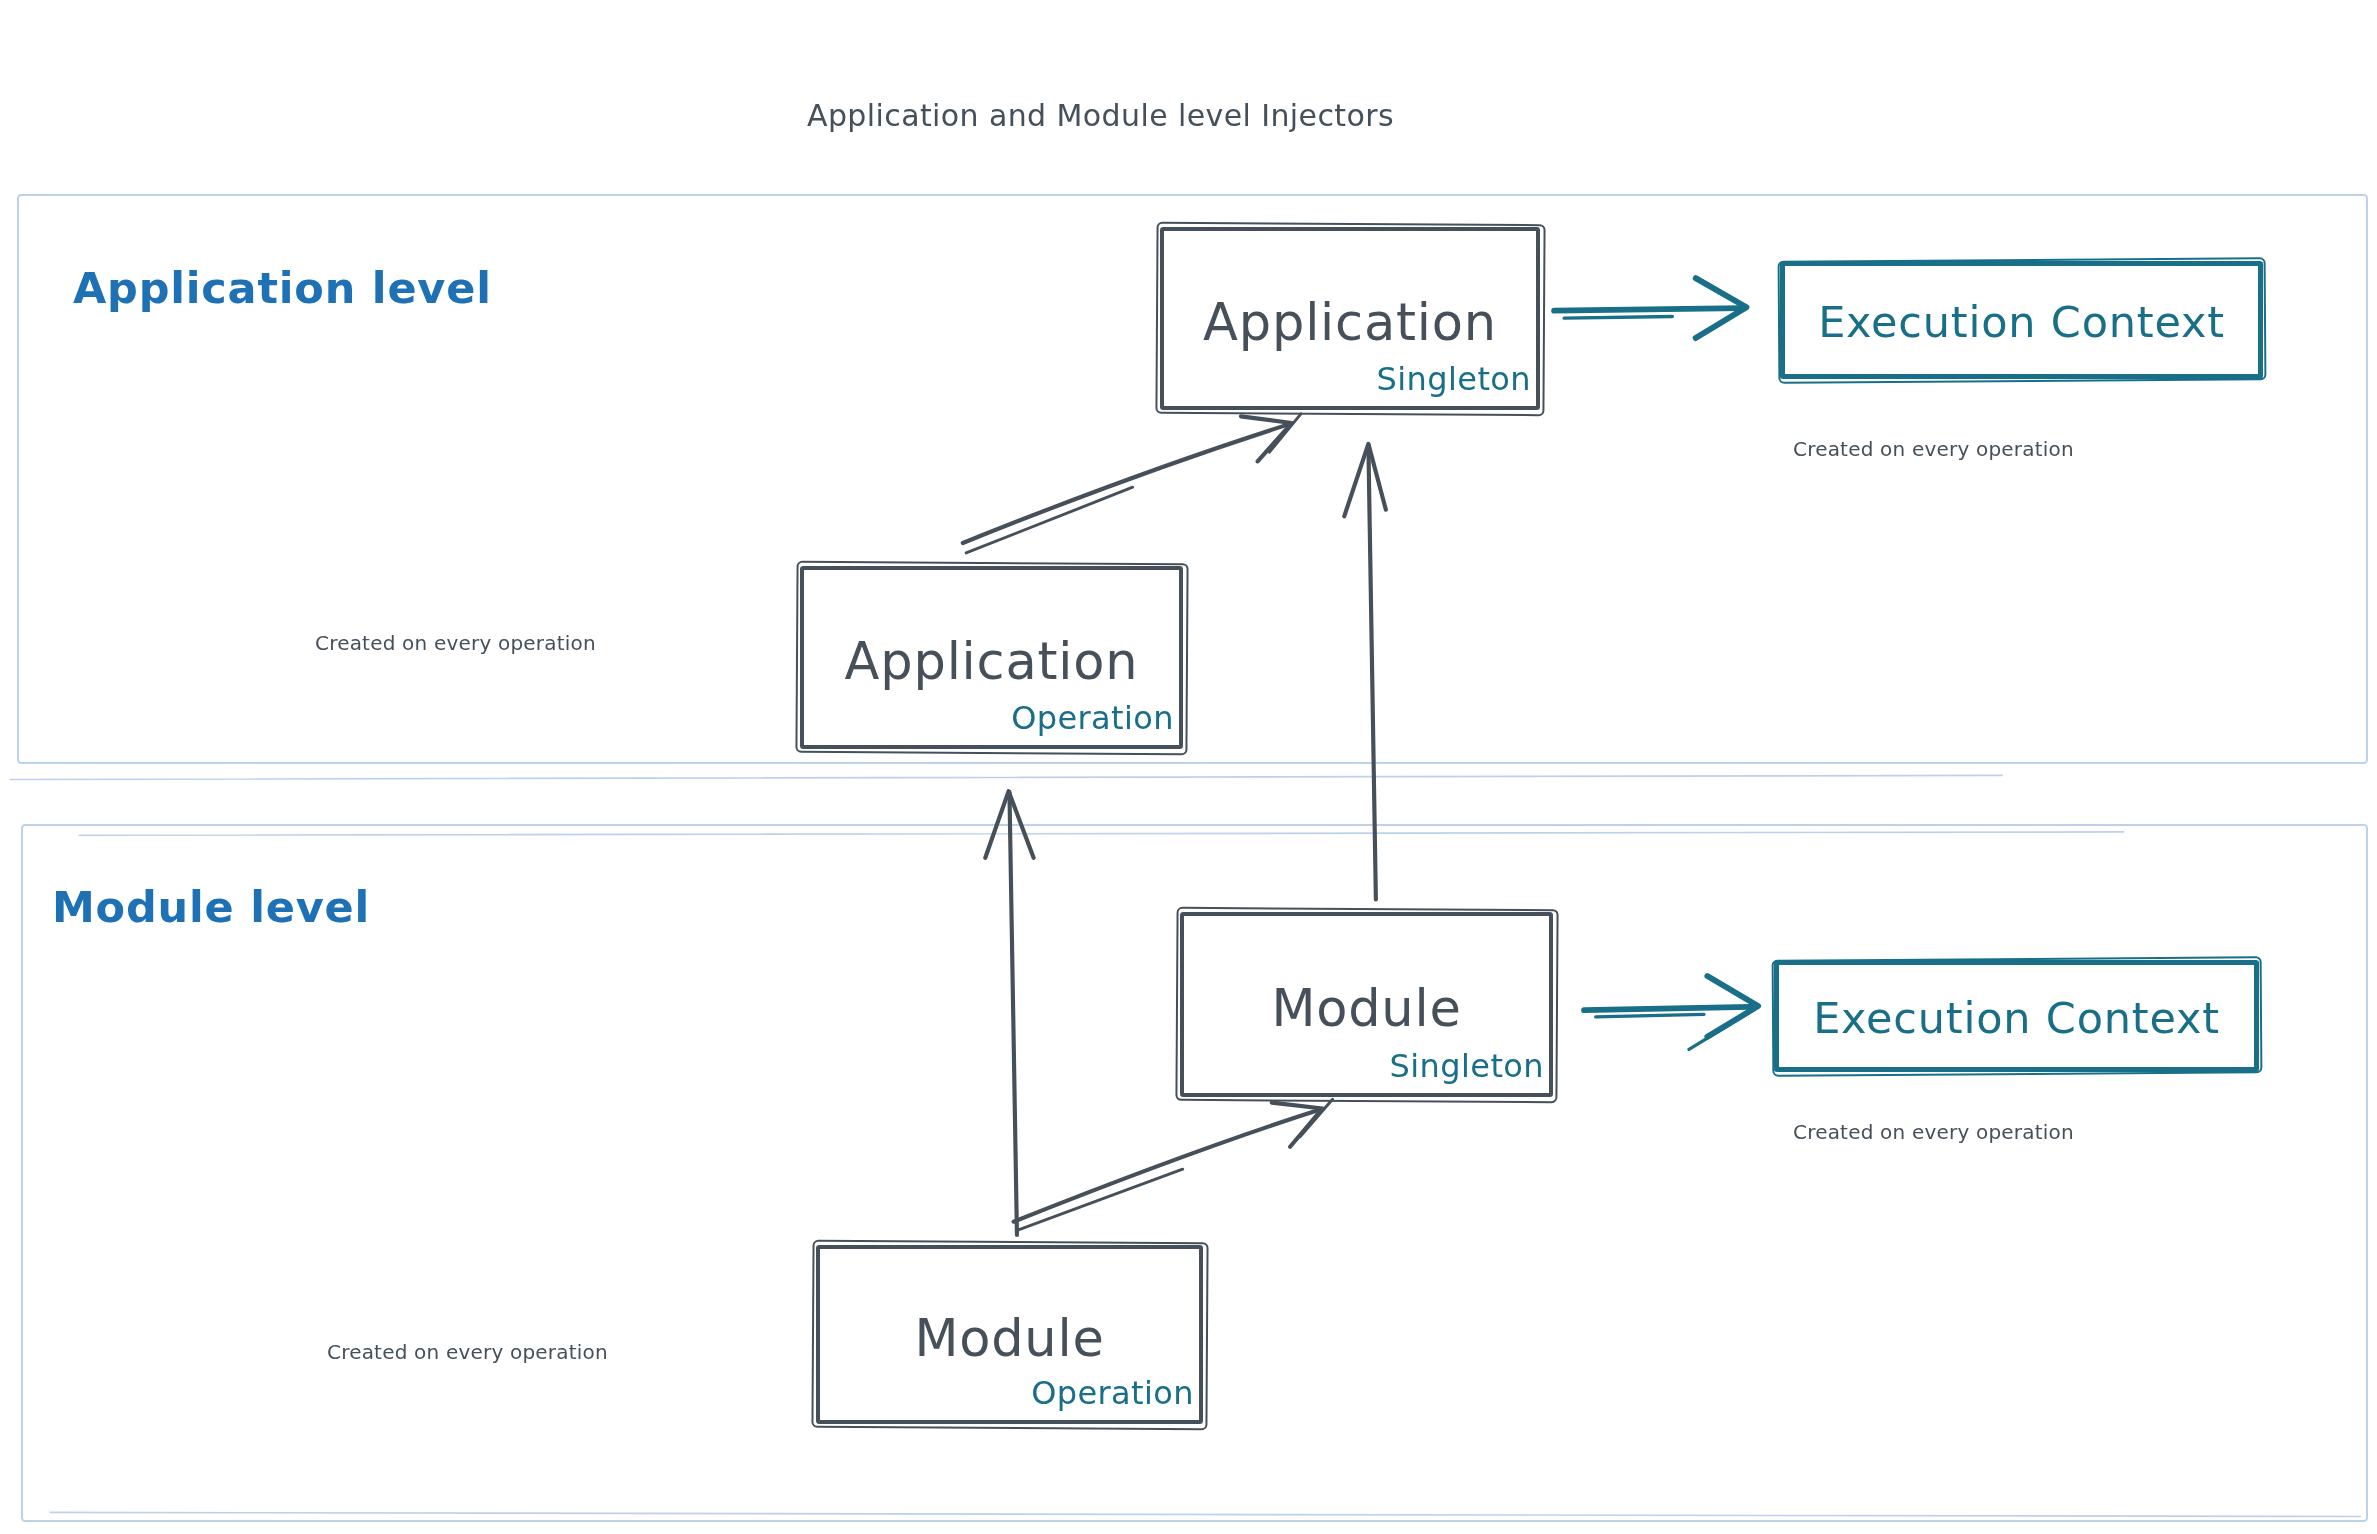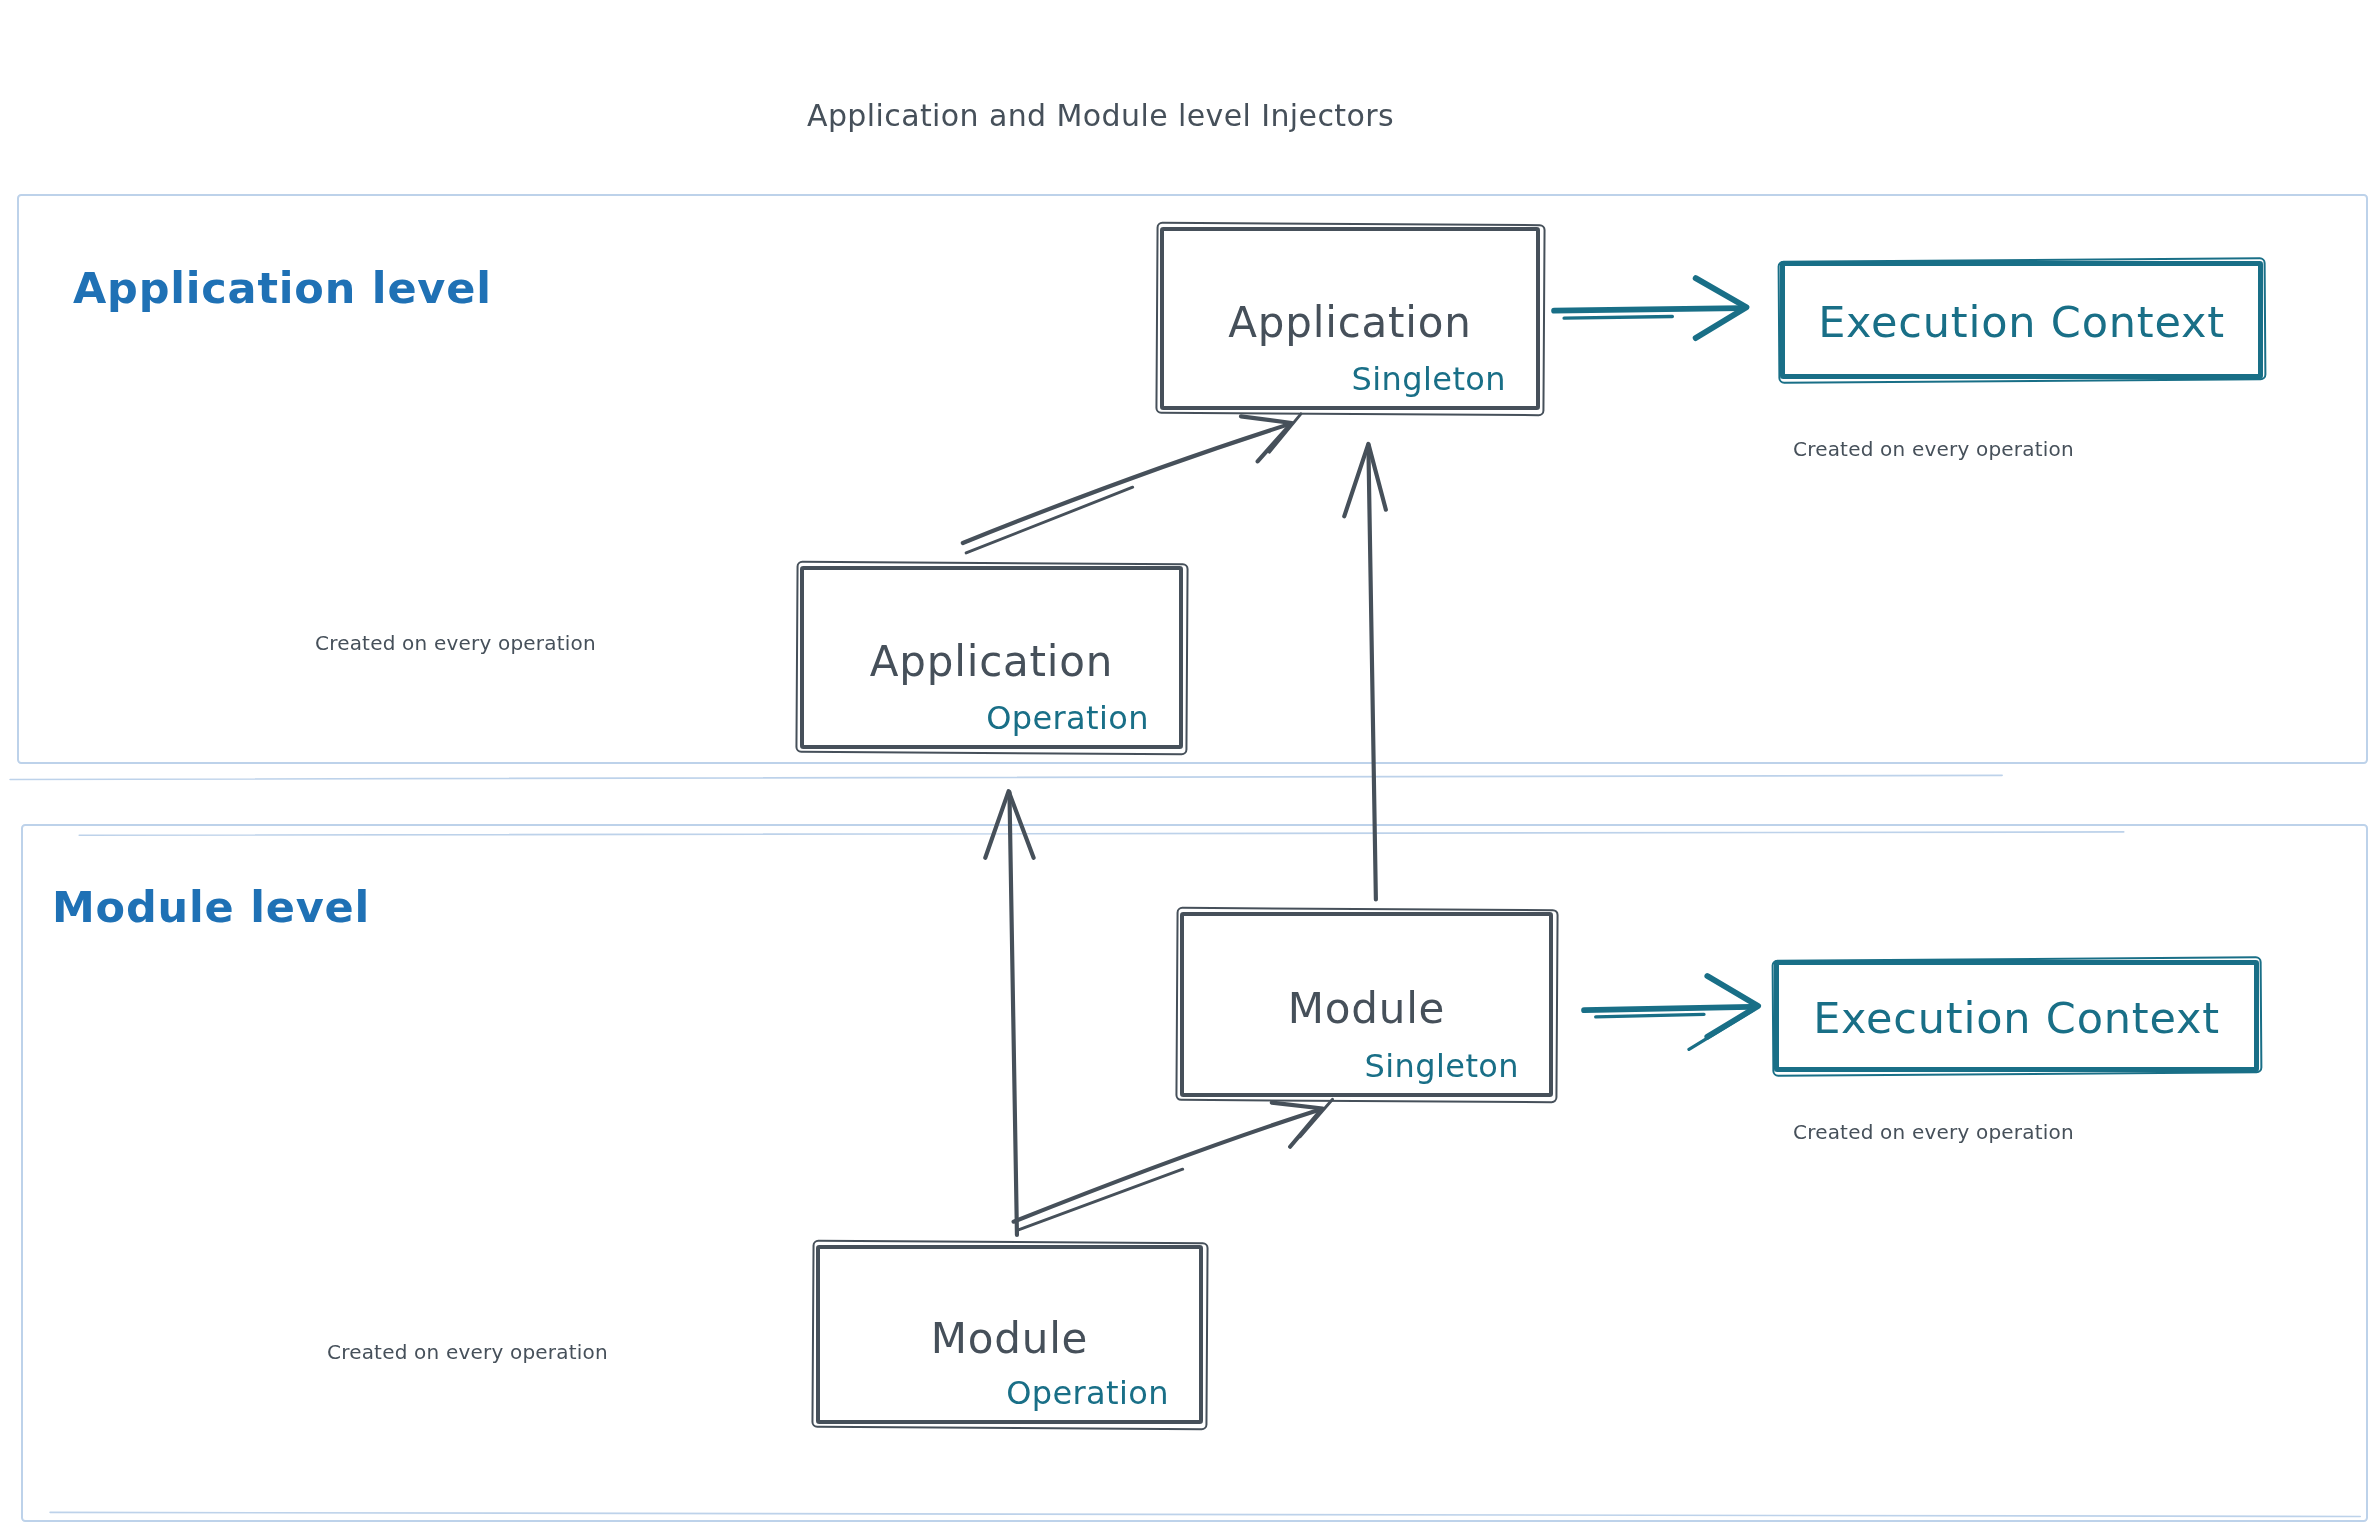--- a/index.html
+++ b/index.html
@@ -33,24 +33,24 @@
   
   .node{
     border:4.2px solid var(--dark,#46505a);border-radius:3.3px;background:#fff;
     display:flex;align-items:center;justify-content:center;
   }
   .node::after{
     content:"";position:absolute;inset:-8.3px;border:2.5px solid var(--dark,#46505a);
     border-radius:5.8px;transform:rotate(.35deg);pointer-events:none;
   }
   .node .main-label{
-    font-size:42px;letter-spacing:0.8px;color:var(--dark,#46505a);padding-top:8.3px;
+    font-size:51px;letter-spacing:0.8px;color:var(--dark,#46505a);padding-top:8.3px;
   }
   .node .tag{
-    position:absolute;right:30px;bottom:8.3px;
+    position:absolute;right:5px;bottom:8.3px;
     font-size:32px;color:var(--teal,#196f87);letter-spacing:0.4px;
   }
   .node-app-singleton{left:1160px;top:227px;width:372px;height:175px;}
   .node-app-operation{left:800px;top:566px;width:375px;height:175px;}
   .node-module-singleton{left:1180px;top:912px;width:365px;height:177px;}
   .node-module-operation{left:816px;top:1245px;width:379px;height:171px;}
   .node.ec{border-color:var(--teal,#196f87);border-width:5px;align-items:center;}
   .node.ec::after{border-color:var(--teal,#196f87);transform:rotate(-.4deg);inset:-7.5px;}
   .node.ec .main-label{color:var(--teal,#196f87);font-size:43px;padding-top:3.3px;}
   .node-ec-app{left:1780px;top:261px;width:473px;height:108px;}

